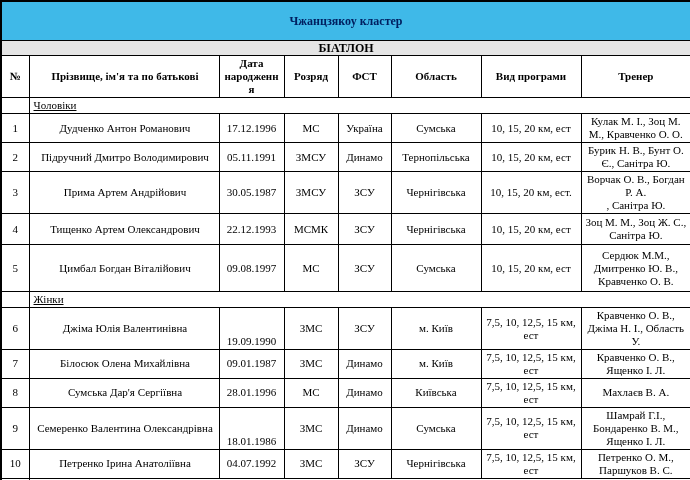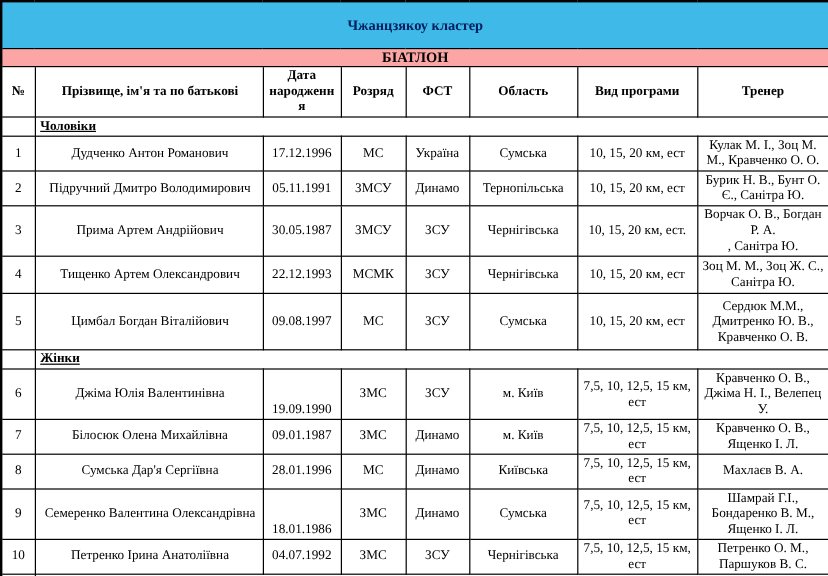--- a/index.html
+++ b/index.html
@@ -4,23 +4,23 @@
 <style>
   html,body{margin:0;padding:0;background:#fff;}
   body{width:690px;height:480px;font-family:"Liberation Serif","DejaVu Serif",serif;color:#000;}
   table{border-collapse:collapse;table-layout:fixed;width:690px;border:2px solid #000;}
   td{border:1px solid #000;padding:1px 3px;font-size:11px;line-height:1.18;
      text-align:center;vertical-align:middle;overflow:hidden;word-wrap:break-word;}
   tr.h13{height:13px} tr.h25{height:25px} tr.h29{height:29px} tr.h31{height:31px}
   tr.h32{height:32px} tr.h33{height:33px} tr.h36{height:36px} tr.h40{height:40px}
   tr.h47{height:47px}
   .title-blue{background:#3fb9e8;color:#002060;font-weight:bold;font-size:12px;padding:12px;}
-  .title-yellow{background:#fca5a5;color:#000;font-weight:bold;font-size:12px;padding:0;}
+  .title-yellow{background:#e5e5e5;color:#000;font-weight:bold;font-size:12px;padding:0;}
   .col-header{font-weight:bold;font-size:11px;}
-  .section-cell{text-align:left;font-weight:bold;text-decoration:underline;padding-left:4px;}
+  .section-cell{text-align:left;font-weight:normal;text-decoration:underline;padding-left:4px;}
   .name-cell{text-align:center;padding-left:5px;}
   .coach-cell{white-space:pre-line;margin-top:12px;}
   .va-bottom{vertical-align:bottom;}
 </style>
 </head>
 <body>
 
 <table>
   <colgroup>
     <col style="width:28px">
@@ -113,21 +113,21 @@
     </tr>
 
     <tr class="h33">
       <td>6</td>
       <td class="name-cell">Джіма Юлія Валентинівна</td>
       <td class="va-bottom">19.09.1990</td>
       <td>ЗМС</td>
       <td>ЗСУ</td>
       <td>м. Київ</td>
       <td>7,5, 10, 12,5, 15 км, ест</td>
-      <td class="coach-cell">Кравченко О. В., Джіма Н. І., Велепец У.</td>
+      <td class="coach-cell">Кравченко О. В., Джіма Н. І., Область У.</td>
     </tr>
     <tr class="h25">
       <td>7</td>
       <td class="name-cell">Білосюк Олена Михайлівна</td>
       <td>09.01.1987</td>
       <td>ЗМС</td>
       <td>Динамо</td>
       <td>м. Київ</td>
       <td>7,5, 10, 12,5, 15 км, ест</td>
       <td class="coach-cell">Кравченко О. В., Ященко І. Л.</td>

